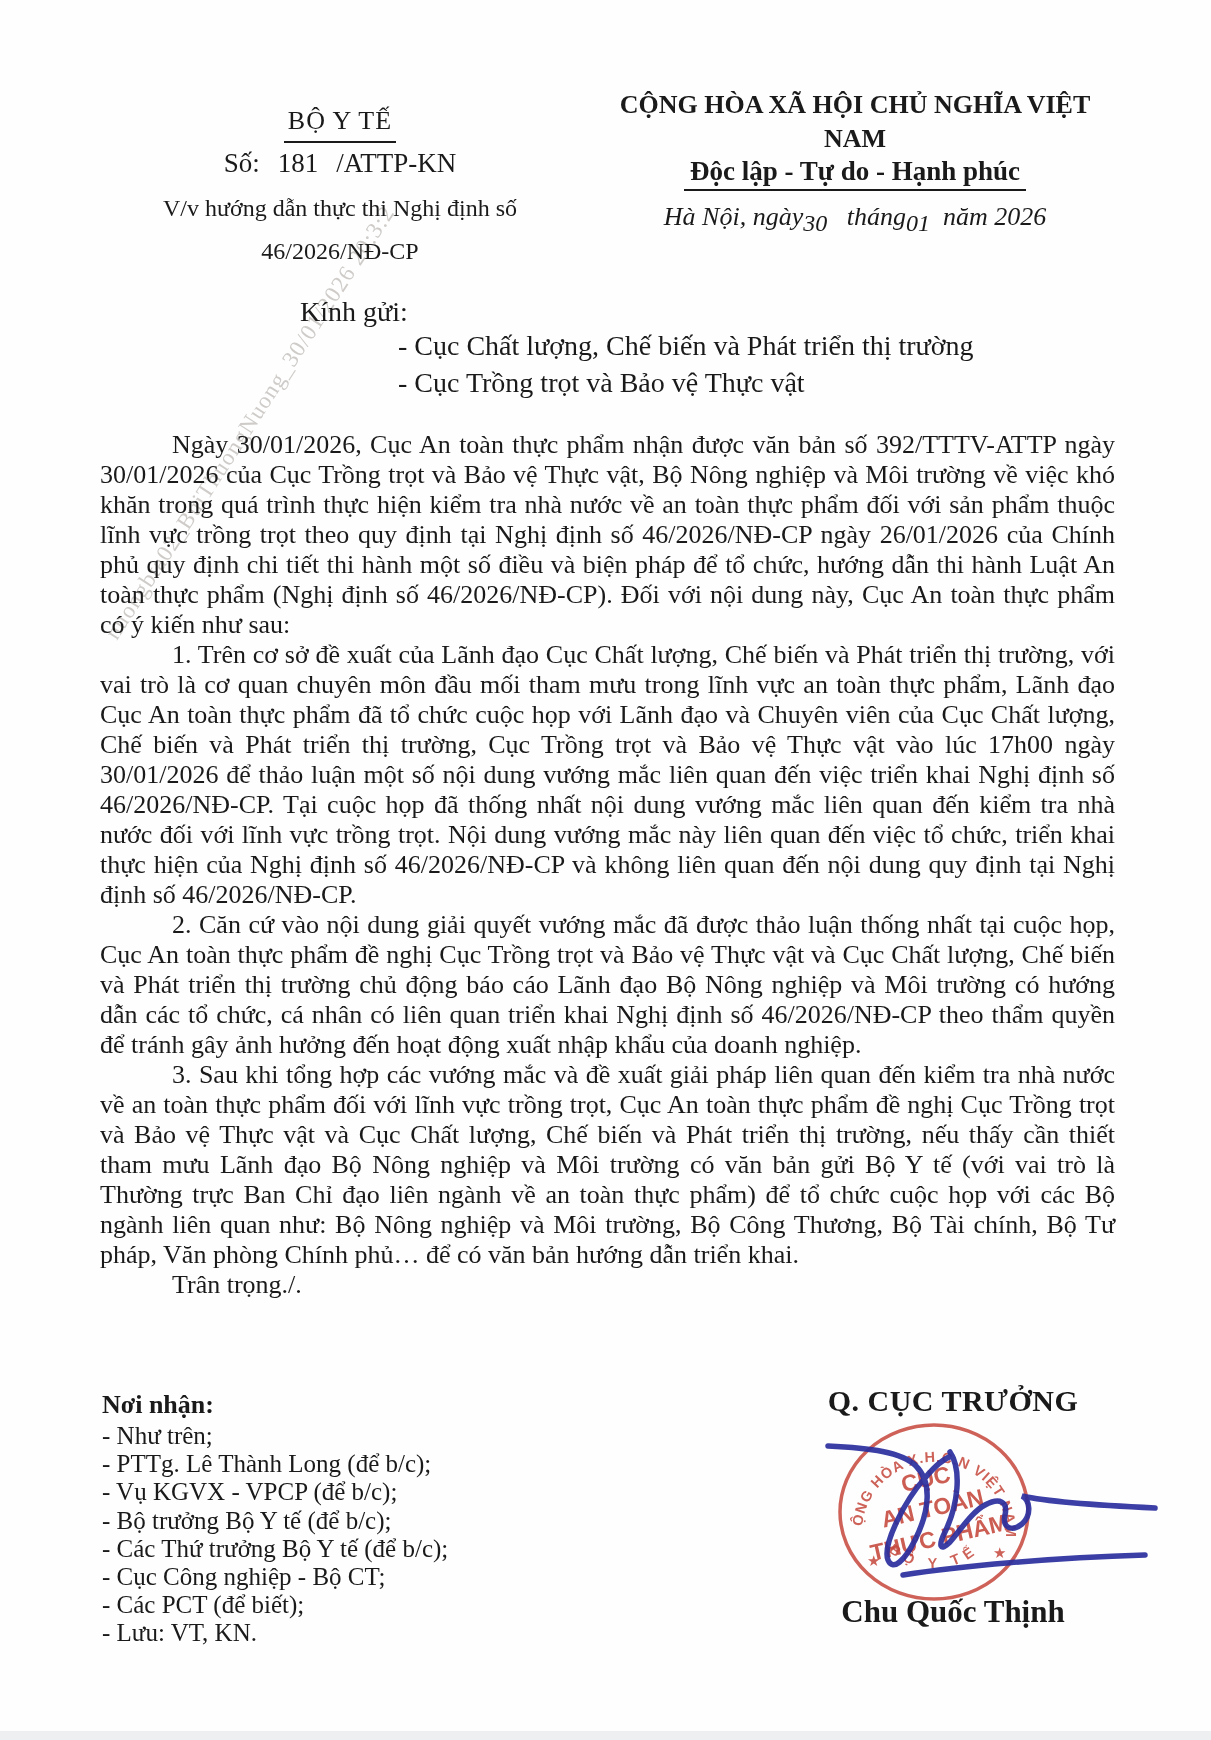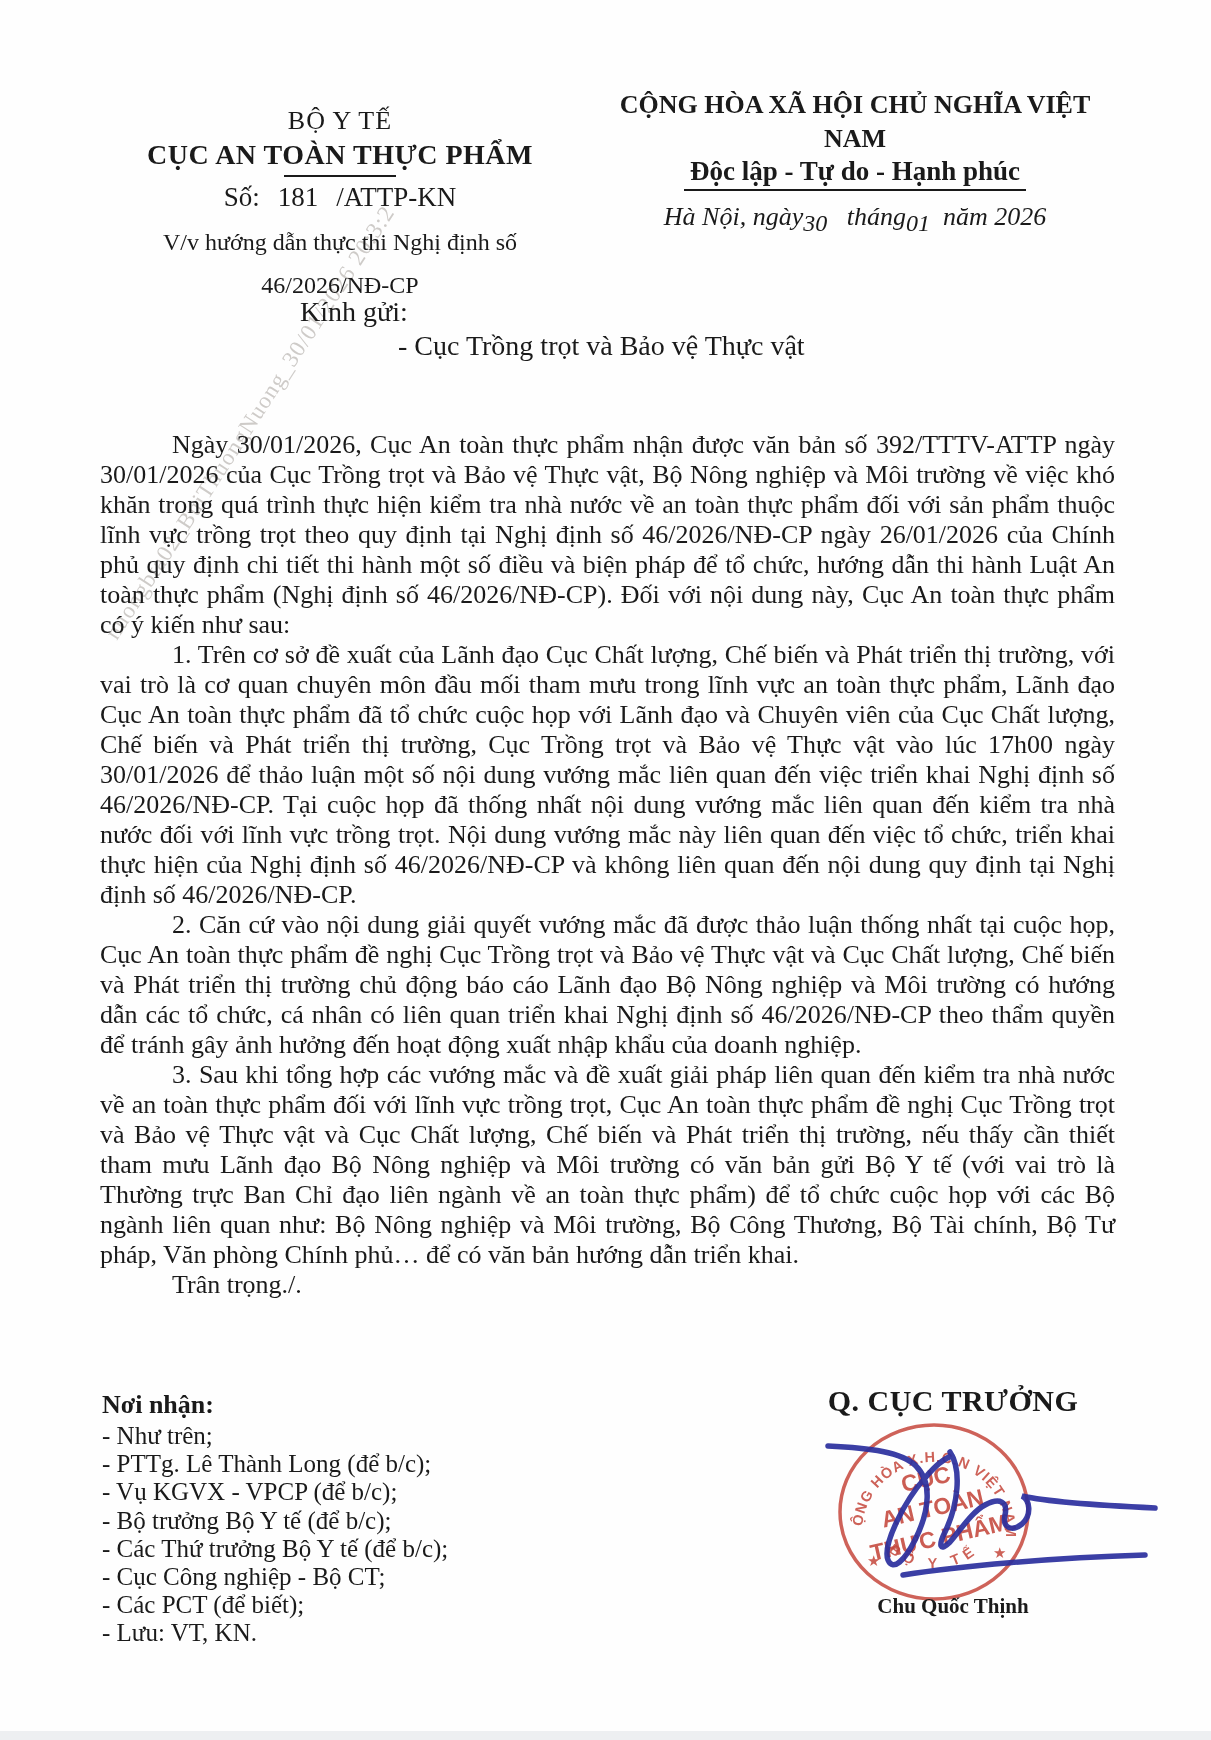--- a/index.html
+++ b/index.html
@@ -30,56 +30,56 @@
   
   .letter-body{left:100px;top:430px;width:1015px;font-size:26px;line-height:30px;
      text-align:justify;}
   .letter-body p{margin:0;text-indent:72px;}
   .letter-body p.closing{text-align:left;}
   
   .noi-nhan{left:102px;top:1388px;width:520px;}
   .noi-nhan .nn-title{font-size:26px;font-weight:bold;line-height:34px;}
   .noi-nhan .nn-item{font-size:25px;line-height:28.2px;}
   .sign-title{left:788px;top:1384px;width:330px;text-align:center;font-size:30px;font-weight:bold;letter-spacing:.5px;}
-  .sign-name{left:788px;top:1594px;width:330px;text-align:center;font-size:21px;font-weight:bold;}
+  .sign-name{left:788px;top:1594px;width:330px;text-align:center;font-size:31px;font-weight:bold;}
   
   .watermark{left:100px;top:630px;transform-origin:0 0;transform:rotate(-57deg);
      font-size:23px;letter-spacing:1px;color:#a7a29d;opacity:.55;white-space:nowrap;
      font-family:"Liberation Serif","DejaVu Serif",serif;}
   
   .stamp-svg{left:835px;top:1420px;}
   .sig-svg{left:808px;top:1428px;}
   .bottom-strip{left:0;top:1731px;width:1211px;height:9px;background:#edeff1;}
 </style>
 </head>
 <body>
 
 <div class="abs watermark">nuongbta02_BuiThuongNuong_30/01/2026 20:3:2</div>
 
 <div class="abs hdr-left">
   <div class="ministry">BỘ Y TẾ</div>
-  <div class="dept">CỤC AN TOÀN THỰC PHẨM</div>
   <div class="dept-rule"></div>
   <div class="num">
     <span>Số:</span><span class="gap"></span><span>181</span><span class="gap"></span><span>/ATTP-KN</span>
   </div>
   <div class="subject">V/v hướng dẫn thực thi Nghị định số</div>
   <div class="subject">46/2026/NĐ-CP</div>
 </div>
 
 <div class="abs hdr-right">
   <div class="nation">CỘNG HÒA XÃ HỘI CHỦ NGHĨA VIỆT NAM</div>
   <div><span class="motto">Độc lập - Tự do - Hạnh phúc</span></div>
   <div class="dateline">
     <span>Hà Nội, ngày</span><span class="fill">30</span>&nbsp;&nbsp;&nbsp;<span>tháng</span><span class="fill">01</span>&nbsp;&nbsp;<span>năm 2026</span>
   </div>
 </div>
 
 <div class="abs saluation-label">Kính gửi:</div>
 <div class="abs recipients">
+  <div>- Cục Chất lượng, Chế biến và Phát triển thị trường</div>
   <div>- Cục Trồng trọt và Bảo vệ Thực vật</div>
 </div>
 
 <div class="abs letter-body">
   <p>Ngày 30/01/2026, Cục An toàn thực phẩm nhận được văn bản số 392/TTTV-ATTP ngày 30/01/2026 của Cục Trồng trọt và Bảo vệ Thực vật, Bộ Nông nghiệp và Môi trường về việc khó khăn trong quá trình thực hiện kiểm tra nhà nước về an toàn thực phẩm đối với sản phẩm thuộc lĩnh vực trồng trọt theo quy định tại Nghị định số 46/2026/NĐ-CP ngày 26/01/2026 của Chính phủ quy định chi tiết thi hành một số điều và biện pháp để tổ chức, hướng dẫn thi hành Luật An toàn thực phẩm (Nghị định số 46/2026/NĐ-CP). Đối với nội dung này, Cục An toàn thực phẩm có ý kiến như sau:</p>
   <p>1. Trên cơ sở đề xuất của Lãnh đạo Cục Chất lượng, Chế biến và Phát triển thị trường, với vai trò là cơ quan chuyên môn đầu mối tham mưu trong lĩnh vực an toàn thực phẩm, Lãnh đạo Cục An toàn thực phẩm đã tổ chức cuộc họp với Lãnh đạo và Chuyên viên của Cục Chất lượng, Chế biến và Phát triển thị trường, Cục Trồng trọt và Bảo vệ Thực vật vào lúc 17h00 ngày 30/01/2026 để thảo luận một số nội dung vướng mắc liên quan đến việc triển khai Nghị định số 46/2026/NĐ-CP. Tại cuộc họp đã thống nhất nội dung vướng mắc liên quan đến kiểm tra nhà nước đối với lĩnh vực trồng trọt. Nội dung vướng mắc này liên quan đến việc tổ chức, triển khai thực hiện của Nghị định số 46/2026/NĐ-CP và không liên quan đến nội dung quy định tại Nghị định số 46/2026/NĐ-CP.</p>
   <p>2. Căn cứ vào nội dung giải quyết vướng mắc đã được thảo luận thống nhất tại cuộc họp, Cục An toàn thực phẩm đề nghị Cục Trồng trọt và Bảo vệ Thực vật và Cục Chất lượng, Chế biến và Phát triển thị trường chủ động báo cáo Lãnh đạo Bộ Nông nghiệp và Môi trường có hướng dẫn các tổ chức, cá nhân có liên quan triển khai Nghị định số 46/2026/NĐ-CP theo thẩm quyền để tránh gây ảnh hưởng đến hoạt động xuất nhập khẩu của doanh nghiệp.</p>
   <p>3. Sau khi tổng hợp các vướng mắc và đề xuất giải pháp liên quan đến kiểm tra nhà nước về an toàn thực phẩm đối với lĩnh vực trồng trọt, Cục An toàn thực phẩm đề nghị Cục Trồng trọt và Bảo vệ Thực vật và Cục Chất lượng, Chế biến và Phát triển thị trường, nếu thấy cần thiết tham mưu Lãnh đạo Bộ Nông nghiệp và Môi trường có văn bản gửi Bộ Y tế (với vai trò là Thường trực Ban Chỉ đạo liên ngành về an toàn thực phẩm) để tổ chức cuộc họp với các Bộ ngành liên quan như: Bộ Nông nghiệp và Môi trường, Bộ Công Thương, Bộ Tài chính, Bộ Tư pháp, Văn phòng Chính phủ… để có văn bản hướng dẫn triển khai.</p>
   <p class="closing">Trân trọng./.</p>
 </div>

